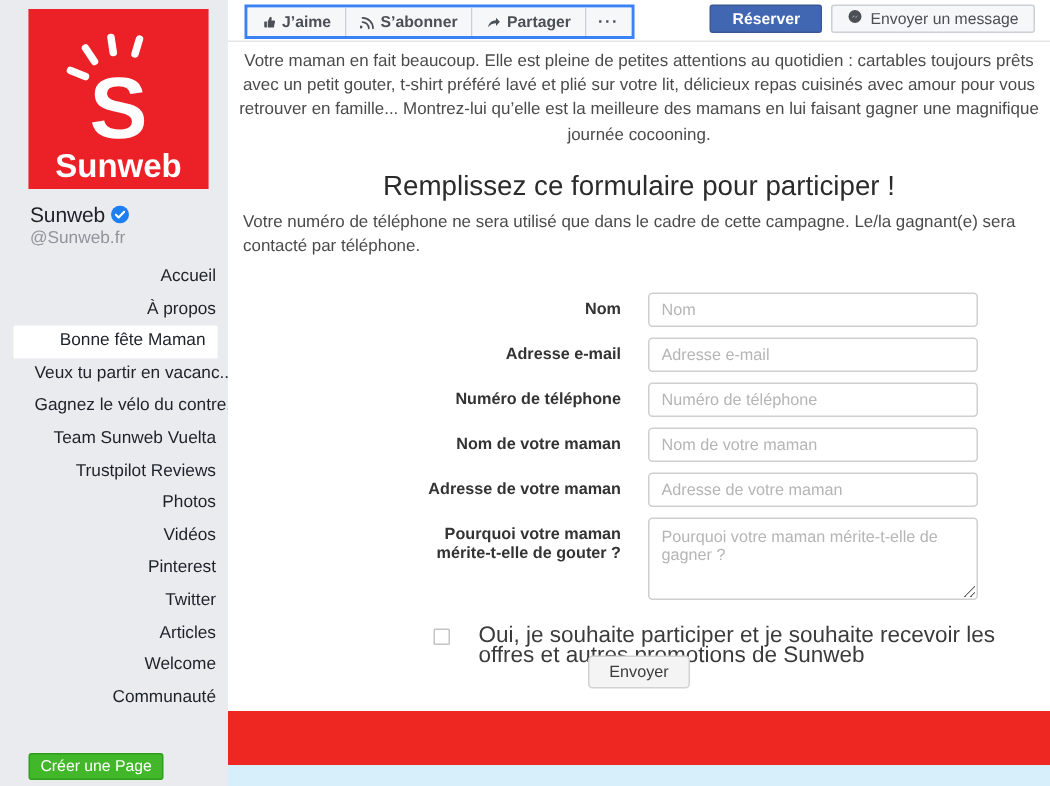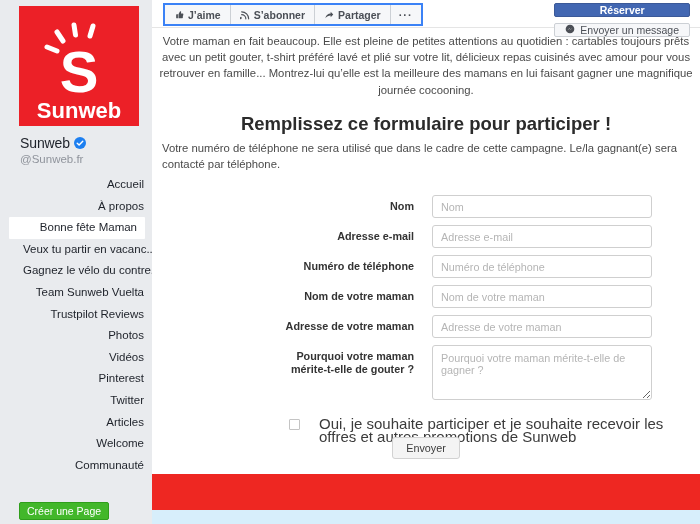--- a/index.html
+++ b/index.html
@@ -167,21 +167,20 @@
   #btn-more { padding: 0 8px; color: #4b4f56; font-size: 11px; letter-spacing: 1px; }
 
   #action-right {
     position: absolute;
     right: 10px;
     top: 3px;
     display: flex;
     align-items: stretch;
     height: 19px;
     gap: 6px;
-    flex-direction: column;
   }
   #btn-reserver {
     display: flex;
     align-items: center;
     justify-content: center;
     padding: 0 14px;
     background: #4267b2;
     border: 1px solid #3b5998;
     border-radius: 2px;
     color: #ffffff;
@@ -217,21 +216,21 @@
   
   #form-heading {
     position: absolute;
     left: 0;
     top: 112px;
     width: 548px;
     text-align: center;
     font-size: 18.5px;
     line-height: 24px;
     color: #2b2b2b;
-    font-weight: bold;
+    font-weight: normal;
     margin: 0;
   }
   #form-sub {
     position: absolute;
     left: 10px;
     top: 140px;
     width: 528px;
     font-size: 11.3px;
     line-height: 16.2px;
     color: #4a4a4a;

